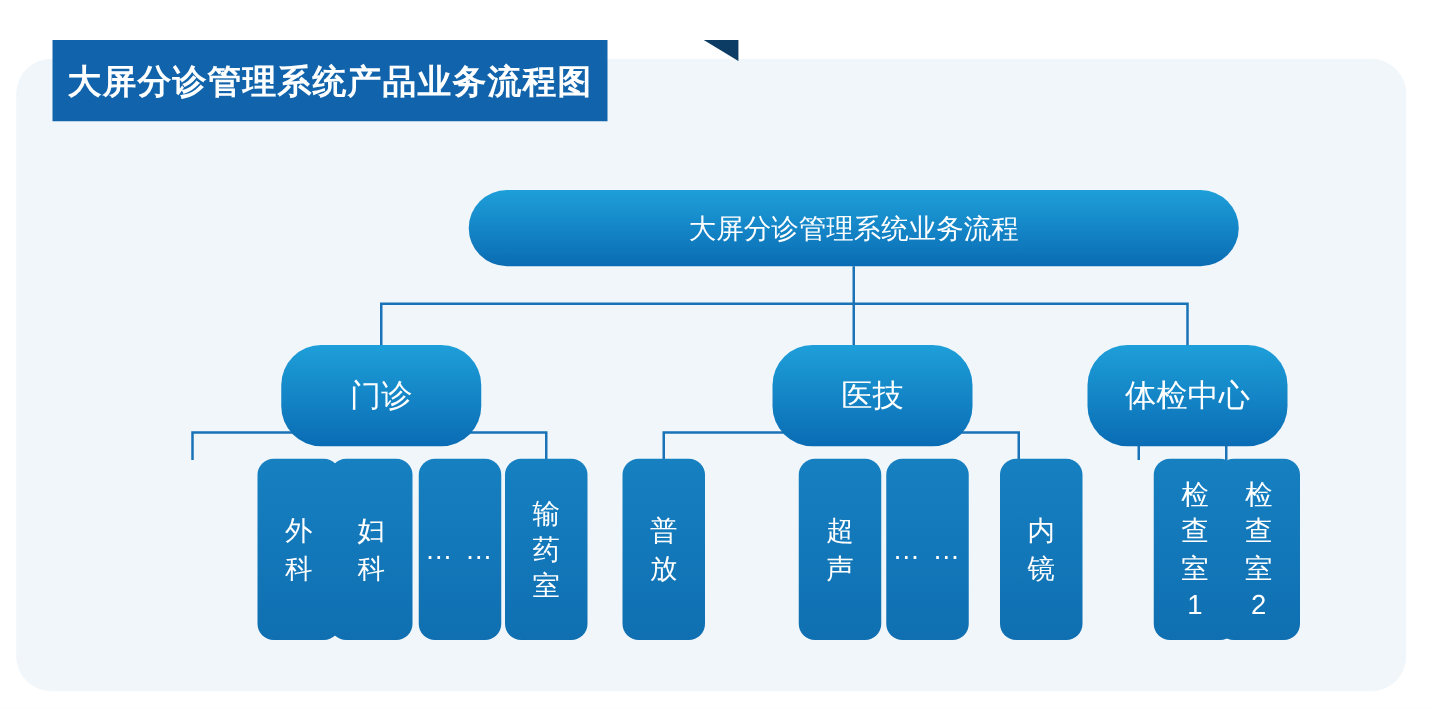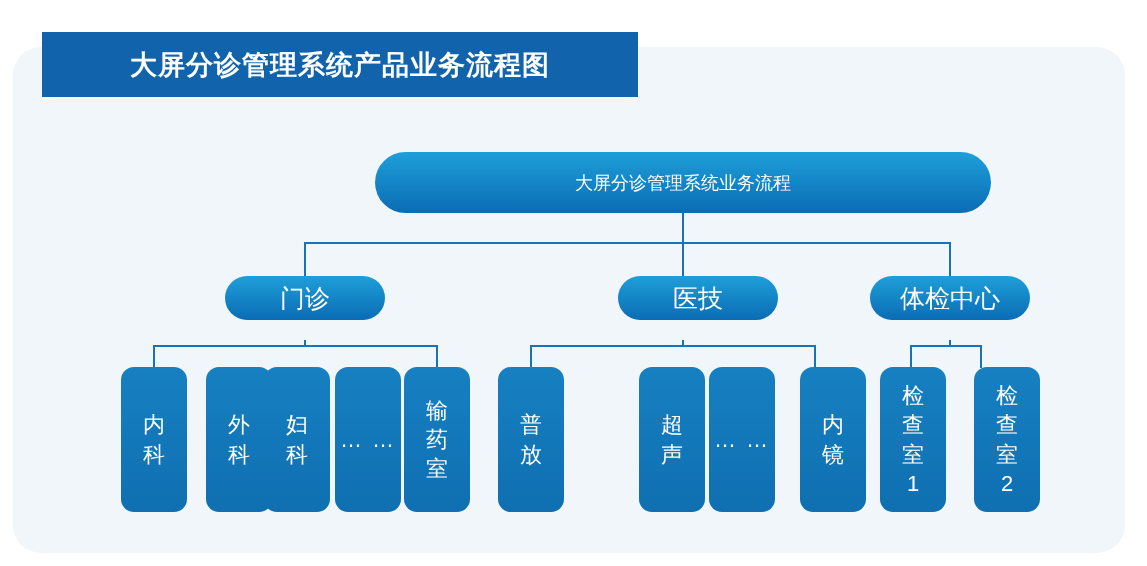--- a/index.html
+++ b/index.html
@@ -12,47 +12,47 @@
     position:absolute; left:13px; top:47px; width:1112px; height:506px;
     background:var(--card_background,#f1f6fa); border-radius:28px;
   }
   .connectors { position:absolute; left:0; top:0; width:1147px; height:566px; z-index:1; }
   .banner-fold {
     position:absolute; left:563px; top:32px; width:28px; height:17px; z-index:2;
     background:var(--banner_fold,#0c3c63);
     clip-path:polygon(0 0, 100% 0, 100% 100%);
   }
   .banner {
-    position:absolute; left:42px; top:32px; width:596px; height:65px; z-index:3;
+    position:absolute; left:42px; top:32px; width:444px; height:65px; z-index:3;
     background:var(--banner,#1164ab); color:#ffffff;
     display:flex; align-items:center; justify-content:center;
     font-size:27px; font-weight:700; letter-spacing:1px;
   }
   .node {
     position:absolute; z-index:2; color:#ffffff;
     display:flex; align-items:center; justify-content:center;
     background:linear-gradient(180deg, var(--node_gradient_top,#1e9fd9), var(--node_gradient_bottom,#0a6cb4));
   }
-  .root-node { left:375px; top:152px; width:616px; height:61px; border-radius:31px; font-size:18px; }
-  .pill { top:276px; height:44px; border-radius:32px; font-size:25px; }
+  .root-node { left:375px; top:152px; width:616px; height:61px; border-radius:31px; font-size:22px; }
+  .pill { top:276px; height:81px; border-radius:32px; font-size:25px; }
   .pill-1 { left:225px; width:160px; }
   .pill-2 { left:618px; width:160px; }
   .pill-3 { left:870px; width:160px;text-align:right; }
   .leaf {
     position:absolute; top:367px; width:66px; height:145px; border-radius:13px; z-index:2;
     color:#ffffff; font-size:22px;
     display:flex; align-items:center; justify-content:center;
     background:linear-gradient(180deg, var(--leaf_top,#1680c1), var(--leaf_bottom,#0f6fb1));
   }
   .leaf span { line-height:1.32; text-align:center; }
   .leaf span.v { display:inline-block; width:1.08em; word-break:break-all; }
   .leaf span.h { letter-spacing:2px; }
   .l-a1{left:121px} .l-a2{left:206px} .l-a3{left:264px} .l-a4{left:335px} .l-a5{left:404px}
   .l-b1{left:498px} .l-b2{left:568px} .l-b3{left:639px} .l-b4{left:709px} .l-b5{left:800px}
-  .l-c1{left:880px} .l-c2{left:974px}
+  .l-c1{left:923px} .l-c2{left:974px}
 </style>
 </head>
 <body>
 
 <div class="page">
   <div class="card"></div>
 
   <svg class="connectors" viewBox="0 0 1147 566" xmlns="http://www.w3.org/2000/svg">
     <g stroke="#1a73b7" stroke-width="2" fill="none">
       <path d="M683 213 V276 M305 276 V243 H950 V276"></path>
@@ -74,23 +74,20 @@
   <div class="node pill pill-1">
     <span>门诊</span>
   </div>
   <div class="node pill pill-2">
     <span>医技</span>
   </div>
   <div class="node pill pill-3">
     <span>体检中心</span>
   </div>
 
-  <div class="leaf l-a1">
-    <span class="v">内科</span>
-  </div>
   <div class="leaf l-a2">
     <span class="v">外科</span>
   </div>
   <div class="leaf l-a3">
     <span class="v">妇科</span>
   </div>
   <div class="leaf l-a4">
     <span class="h">… …</span>
   </div>
   <div class="leaf l-a5">

